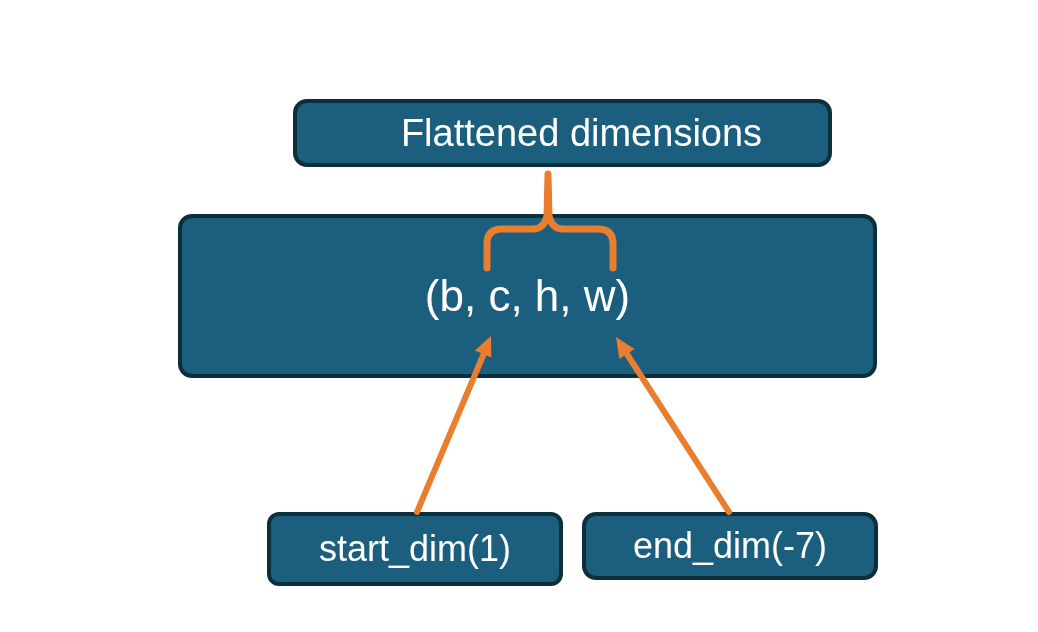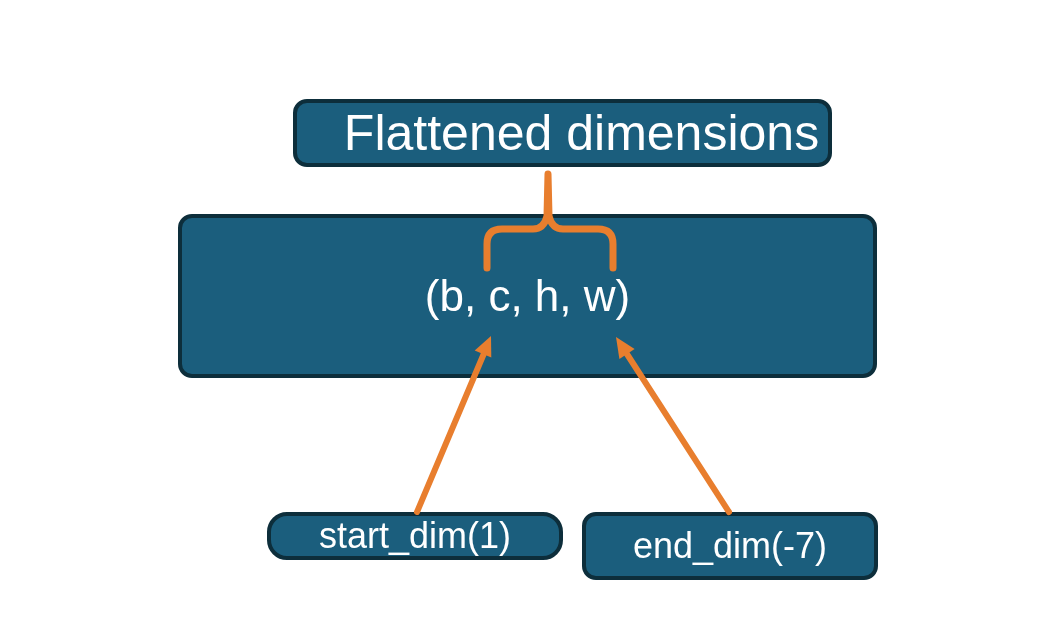--- a/index.html
+++ b/index.html
@@ -28,31 +28,31 @@
     color: var(--text);
     display: flex;
     align-items: center;
     justify-content: center;
     text-align: center;
     line-height: 1;
   }
   .node-title {
     left: 293px; top: 99px; width: 539px; height: 68px;
     border-radius: 14px;
-    font-size: 50px;
+    font-size: 38px;
     padding-left: 38px;
   }
   .node-tensor {
     left: 178px; top: 214px; width: 699px; height: 164px;
     border-radius: 14px;
     font-size: 44px;
   }
   .node-start {
-    left: 267px; top: 512px; width: 296px; height: 48px;
-    border-radius: 20px;
+    left: 267px; top: 512px; width: 296px; height: 74px;
+    border-radius: 12px;
     font-size: 36px;
   }
   .node-end {
     left: 582px; top: 512px; width: 296px; height: 68px;
     border-radius: 14px;
     font-size: 36px;
   }
   .overlay {
     position: absolute;
     left: 0; top: 0;

